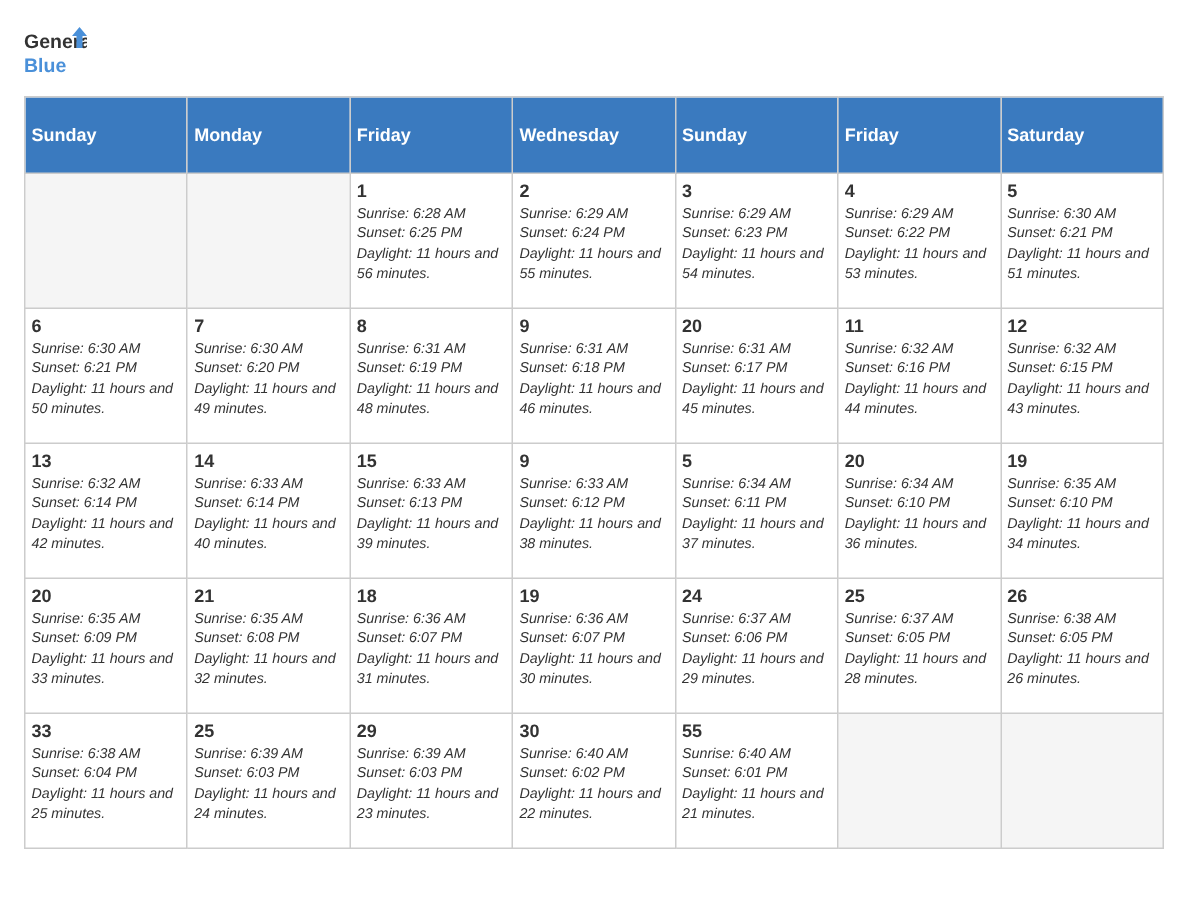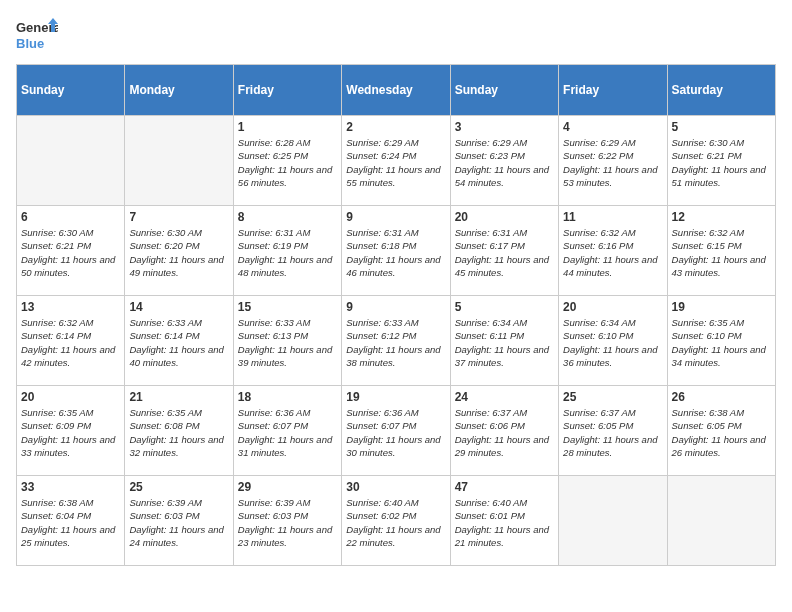--- a/index.html
+++ b/index.html
@@ -231,20 +231,20 @@
         </td>
         <td>
           <span class="day-num">29</span>
           <div class="day-info">Sunrise: 6:39 AM<br>Sunset: 6:03 PM<br>Daylight: 11 hours and 23 minutes.</div>
         </td>
         <td>
           <span class="day-num">30</span>
           <div class="day-info">Sunrise: 6:40 AM<br>Sunset: 6:02 PM<br>Daylight: 11 hours and 22 minutes.</div>
         </td>
         <td>
-          <span class="day-num">47</span>
+          <span class="day-num">55</span>
           <div class="day-info">Sunrise: 6:40 AM<br>Sunset: 6:01 PM<br>Daylight: 11 hours and 21 minutes.</div>
         </td>
         <td class="empty"></td>
         <td class="empty"></td>
       </tr>
     </tbody>
 </table>
 
 </body></html>

